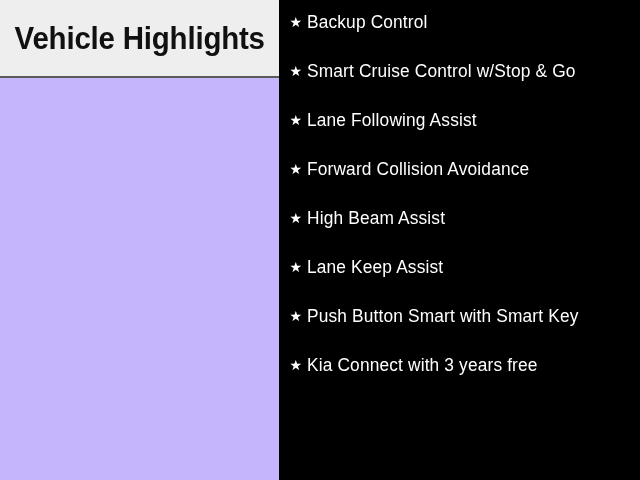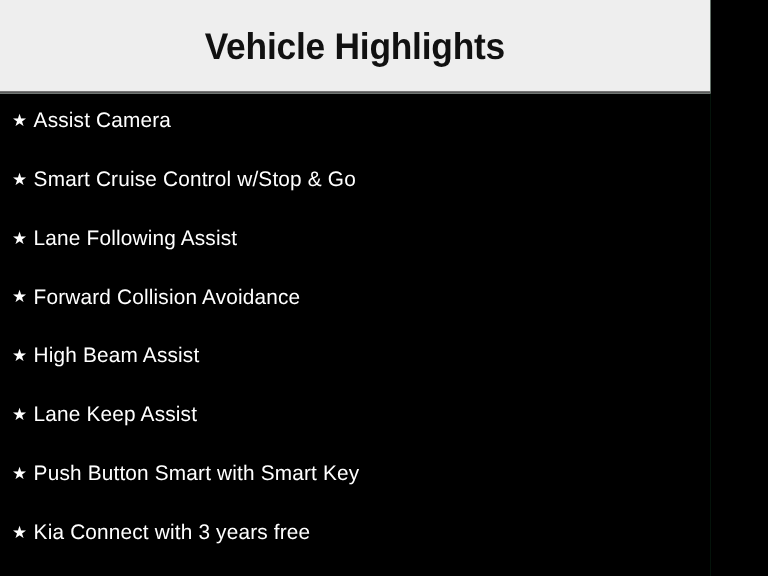--- a/index.html
+++ b/index.html
@@ -12,23 +12,23 @@
     height: 480px;
     overflow: hidden;
     background: #000000;
     font-family: "Liberation Sans", sans-serif;
     -webkit-font-smoothing: antialiased;
   }
   #page {
     position: relative;
     width: 592px;
     height: 480px;
-    background: #14532d;
+    background: #c4b5fd;
     display: flex;
-    flex-direction: column;
+    flex-direction: row;
   }
   
   #header-band {
     position: relative;
     flex: 0 0 auto;
     height: 78px;
     background: #eeeeee;
     box-sizing: border-box;
     display: flex;
     align-items: center;
@@ -100,21 +100,21 @@
 
   <div id="header-band">
     <h1 id="page-title">Vehicle Highlights</h1>
   </div>
 
   <div id="highlights-panel">
     <ul class="highlights-list">
 
       <li class="highlight-item">
         <span class="bullet-star">★</span>
-        <span class="item-label">Assist Camera</span>
+        <span class="item-label">Backup Control</span>
       </li>
 
       <li class="highlight-item">
         <span class="bullet-star">★</span>
         <span class="item-label">Smart Cruise Control w/Stop &amp; Go</span>
       </li>
 
       <li class="highlight-item">
         <span class="bullet-star">★</span>
         <span class="item-label">Lane Following Assist</span>

